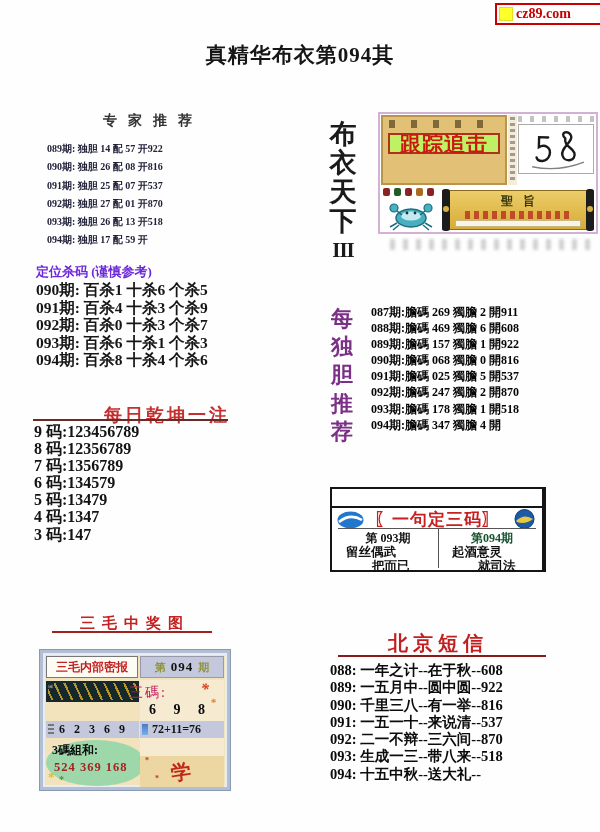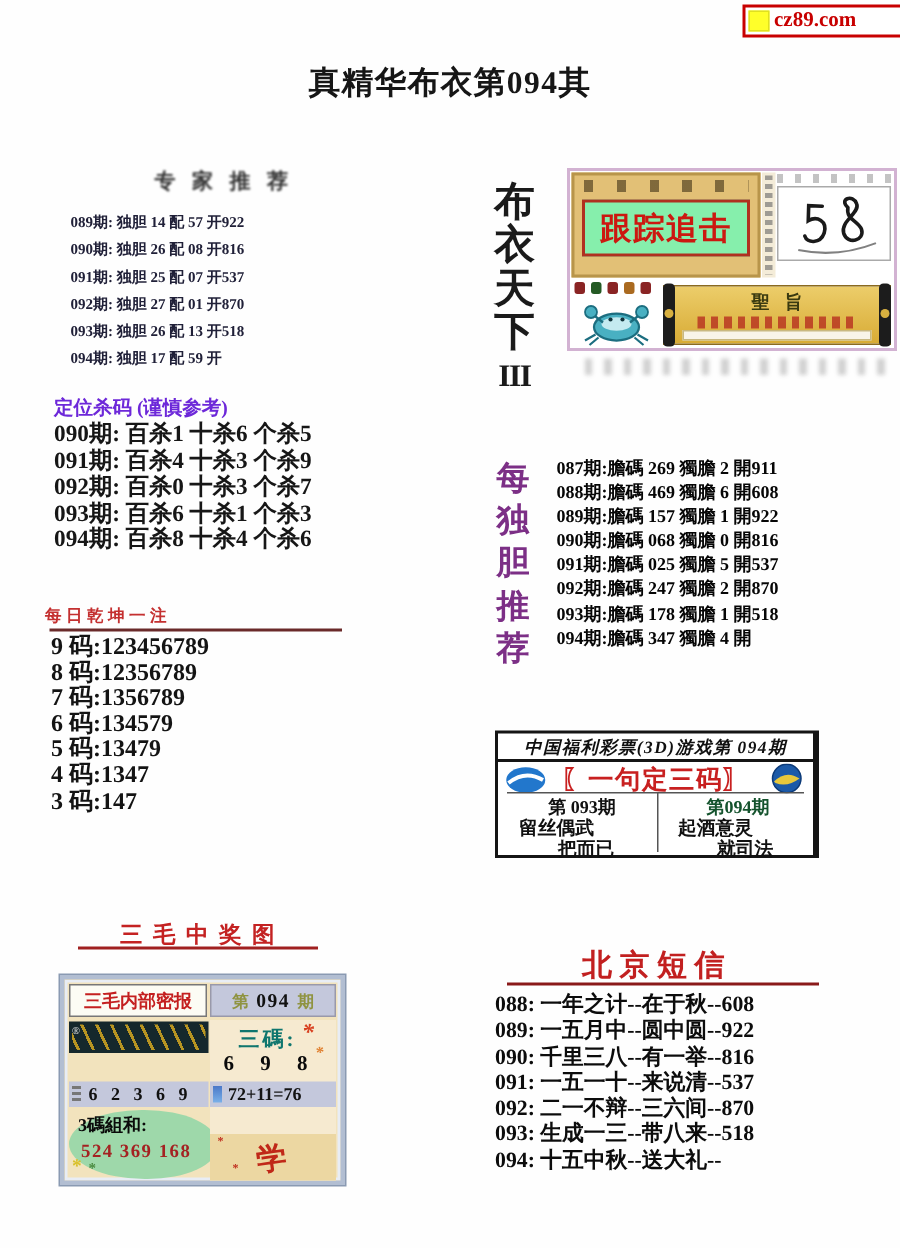--- a/index.html
+++ b/index.html
@@ -17,21 +17,21 @@
 
   .page-title{left:0;top:41px;width:600px;text-align:center;font-weight:bold;font-size:21px;
               color:#161616;letter-spacing:1px;}
 
   
   .expert-header{left:88px;top:112px;width:130px;text-align:center;font-weight:bold;font-size:14px;
                  color:#333;letter-spacing:11px;filter:blur(.7px);white-space:nowrap;}
   .expert-rows{left:47px;top:140px;font-weight:bold;font-size:10px;color:#202038;line-height:18.3px;}
   .kill-header{left:36px;top:263px;font-weight:bold;font-size:13px;color:#6d28d9;}
   .kill-rows{left:36px;top:281px;font-weight:bold;font-size:15.5px;color:#161616;line-height:17.6px;}
-  .daily-header{left:30px;top:403px;width:200px;text-align:left;font-weight:bold;font-size:11px;
+  .daily-header{left:30px;top:403px;width:200px;text-align:right;font-weight:bold;font-size:18px;
                 color:#c43030;letter-spacing:3px;}
   .daily-underline{left:33px;top:419px;width:195px;height:2px;background:#6a2a2a;}
   .daily-rows{left:34px;top:423px;font-weight:bold;font-size:16px;color:#141414;line-height:17.1px;}
 
   .sanmao-header{left:50px;top:614px;width:170px;text-align:center;font-weight:bold;font-size:15px;
                  color:#c42222;letter-spacing:7px;}
   .sanmao-underline{left:52px;top:631px;width:160px;height:2px;background:#a02020;}
 
   
   .sm-box{left:40px;top:650px;width:190px;height:140px;background:#f2e3bd;border:3px solid #b2bed2;
@@ -46,21 +46,21 @@
   .sm-banner .zig{position:absolute;inset:2px;background:repeating-linear-gradient(65deg,transparent 0 3px,#d4a820 3px 5px,transparent 5px 9px);opacity:.85;}
   .sm-banner .reg{position:absolute;left:2px;top:2px;color:#eee;font-size:7px;}
   .sm-phrase{left:4px;top:69px;width:92px;font-weight:bold;font-size:12.5px;color:#0a0a0a;white-space:nowrap;}
   .sm-codecell{left:3px;top:68px;width:93px;height:17px;background:#c4c8dc;display:flex;align-items:center;}
   .tiny-marks{width:6px;height:11px;margin-left:2px;background:repeating-linear-gradient(#777 0 2px,transparent 2px 4px);}
   .sm-code{margin-left:5px;font-weight:bold;font-size:12px;color:#111;letter-spacing:3px;white-space:nowrap;}
   .sm-oval{left:3px;top:87px;width:99px;height:46px;background:#9ed8aa;border-radius:50% 50% 48% 52%;}
   .sm-zuhe-label{left:9px;top:89px;font-weight:bold;font-size:12px;color:#0a0a0a;}
   .sm-zuhe-vals{left:11px;top:107px;font-weight:bold;font-size:12.5px;color:#a42222;letter-spacing:1px;white-space:nowrap;}
   .sm-rightbg{left:97px;top:27px;width:84px;height:107px;background:#f6ead0;}
-  .sm-sanma-label{left:116px;top:31px;font-weight:bold;font-size:14px;color:#0f766e;letter-spacing:2px;}
+  .sm-sanma-label{left:86px;top:31px;font-weight:normal;font-size:14px;color:#be185d;letter-spacing:2px;}
   .sm-sanma-digits{left:106px;top:49px;font-weight:bold;font-size:14px;color:#0a0a0a;letter-spacing:7px;white-space:nowrap;}
   .sm-sumcell{left:97px;top:68px;width:84px;height:17px;background:#c4c8dc;display:flex;align-items:center;}
   .tiny-blue{width:6px;height:11px;margin-left:2px;background:linear-gradient(#4a78c8,#7ab0e8);}
   .sm-sum{margin-left:4px;font-weight:bold;font-size:12px;color:#141414;white-space:nowrap;}
   .sm-en{left:97px;top:101px;width:84px;text-align:center;font-weight:bold;font-size:13.5px;color:#0a0a0a;letter-spacing:1px;}
   .sm-xue-area{left:97px;top:103px;width:84px;height:31px;background:#ecd7a2;}
   .sm-xue{left:128px;top:106px;font-weight:bold;font-size:20px;color:#c02818;transform:rotate(-8deg);}
   .flower{font-weight:bold;line-height:1;}
   .f1{left:158px;top:28px;font-size:16px;color:#d84020;transform:rotate(15deg);}
   .f2{left:168px;top:44px;font-size:11px;color:#e08030;transform:rotate(-10deg);}
@@ -71,21 +71,21 @@
 
   
   .r-vertical{left:326px;top:120px;width:34px;text-align:center;font-weight:600;font-size:27px;
               color:#1a1a1a;line-height:29px;}
   .r-vertical div:last-child{font-size:21px;letter-spacing:-1px;}
 
   .track{left:378px;top:112px;width:220px;height:122px;border:2px solid #d2b2d2;background:#fff;box-sizing:border-box;}
   .gold-box{left:1px;top:1px;width:126px;height:70px;background:#e2c076;border:2px solid #b8954a;box-sizing:border-box;}
   .gold-marks{position:absolute;left:6px;top:3px;right:6px;height:8px;
               background:repeating-linear-gradient(90deg,#554422 0 6px,transparent 6px 22px);opacity:.7;}
-  .red-frame{position:absolute;left:5px;top:16px;width:112px;height:38px;background:#86efac;border:2px solid #b03020;
+  .red-frame{position:absolute;left:5px;top:16px;width:112px;height:21px;background:#bef264;border:2px solid #b03020;
              display:flex;align-items:center;justify-content:center;box-sizing:border-box;}
   .track-label{color:#cc1810;font-weight:bold;font-size:21px;letter-spacing:1px;white-space:nowrap;}
   .side-strip{left:128px;top:1px;width:9px;height:70px;background:#f4ecd8;}
   .side-strip .tm{position:absolute;left:2px;top:2px;width:5px;bottom:2px;
                   background:repeating-linear-gradient(#666 0 3px,transparent 3px 6px);opacity:.6;}
   .white-box{left:138px;top:10px;width:76px;height:50px;border:1px solid #aaa;background:#fff;box-sizing:border-box;}
   .wb-top{left:138px;top:2px;width:76px;height:6px;
           background:repeating-linear-gradient(90deg,#888 0 4px,transparent 4px 12px);opacity:.5;}
   .stamps{left:3px;top:74px;display:flex;gap:4px;}
   .stamp{width:7px;height:8px;border-radius:2px;}
@@ -288,21 +288,20 @@
     <div>088期:膽碼 469 獨膽 6 開608</div>
     <div>089期:膽碼 157 獨膽 1 開922</div>
     <div>090期:膽碼 068 獨膽 0 開816</div>
     <div>091期:膽碼 025 獨膽 5 開537</div>
     <div>092期:膽碼 247 獨膽 2 開870</div>
     <div>093期:膽碼 178 獨膽 1 開518</div>
     <div>094期:膽碼 347 獨膽 4 開</div>
   </div>
 
   <div class="abs yiju">
-    <div class="yiju-header">中国福利彩票(3D)游戏第 094期</div>
     <div class="yiju-rule"></div>
     <div class="globe g-left">
       <svg width="27" height="18" viewBox="0 0 27 18">
         <ellipse cx="13.5" cy="9" rx="13" ry="8.5" fill="#2277cc"></ellipse>
         <path d="M2,11 Q13,2 25,9" stroke="#fff" fill="none" stroke-width="2.6"></path>
       </svg>
     </div>
     <div class="yiju-title">〖一句定三码〗</div>
     <div class="globe g-right">
       <svg width="21" height="20" viewBox="0 0 21 20">

